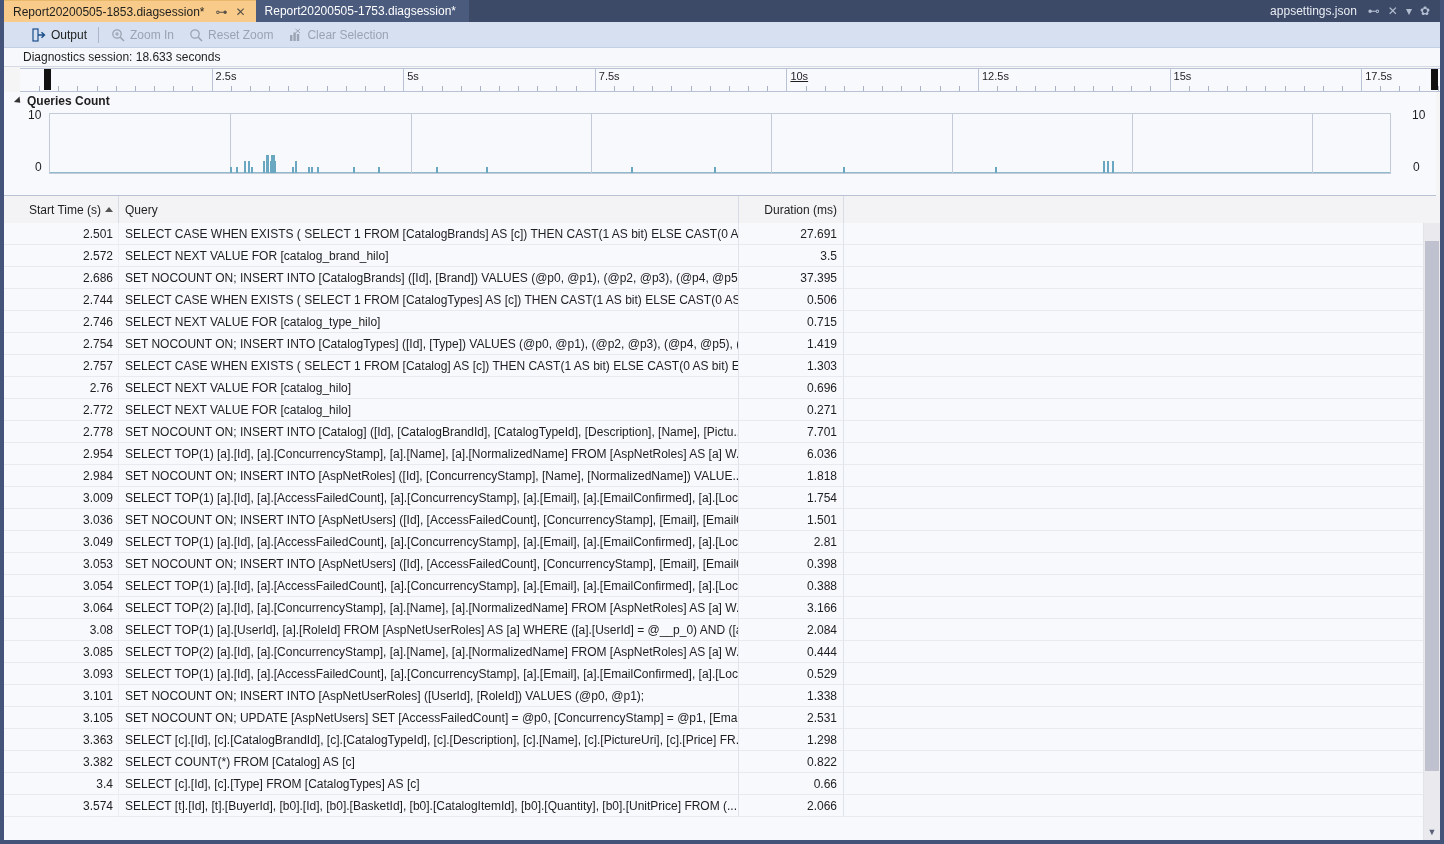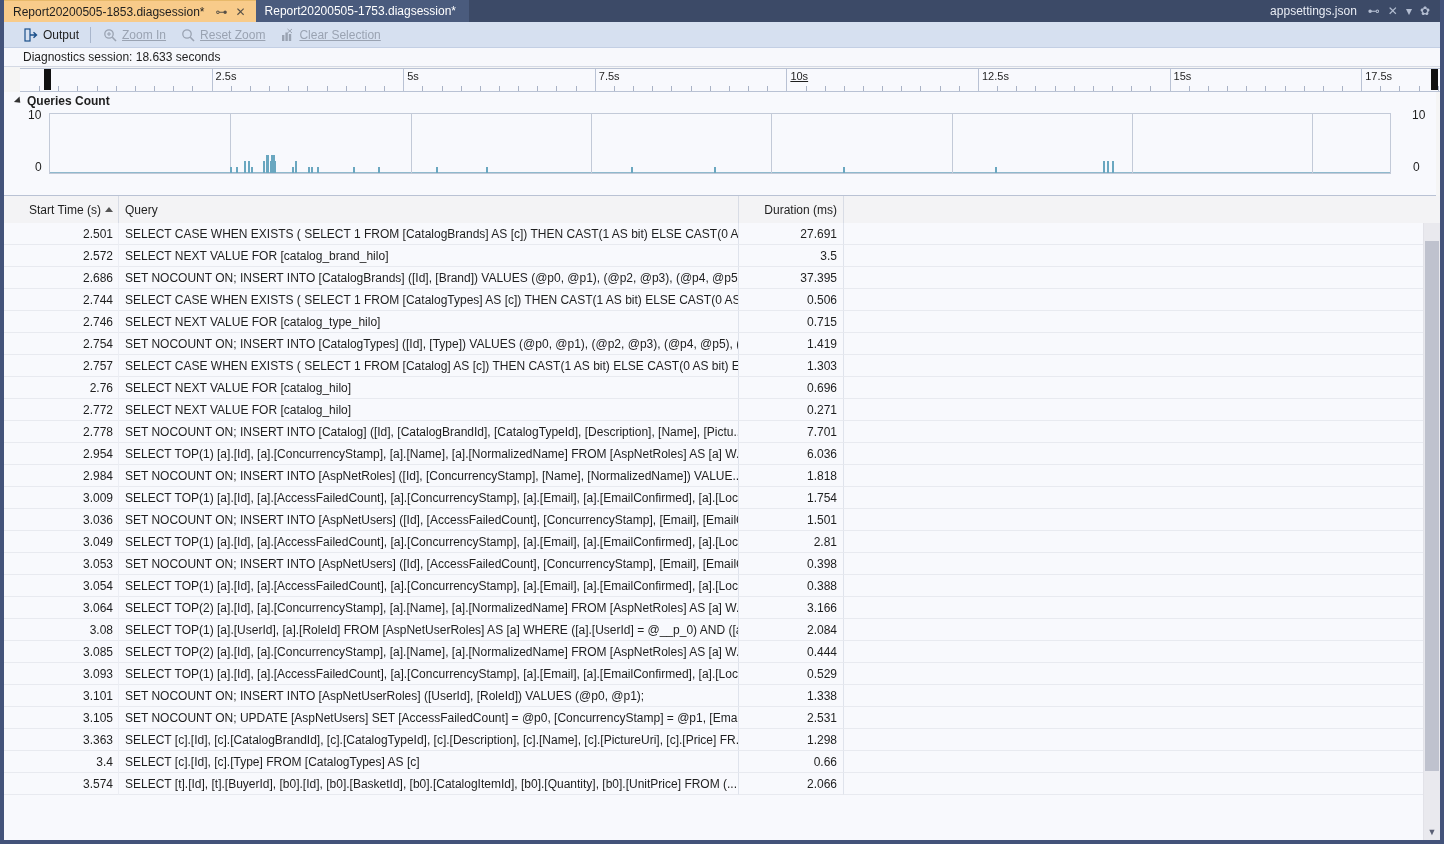--- a/index.html
+++ b/index.html
@@ -61,29 +61,29 @@
   .tab.active .tab-icon { color: #3b3b3b; }
   .tab.right .tab-icon { color: #c8d2e4; }
 
   
   .toolbar {
     position: absolute; left: 0; top: 22px; right: 0;
     height: 26px;
     background: #d6e0f0;
     border-bottom: 1px solid #c3cfe4;
     display: flex; align-items: center;
-    padding-left: 12px;
+    padding-left: 20px;
   }
   .tb-item {
     display: flex; align-items: center;
     height: 20px; padding: 0 7px;
     color: #1e1e1e;
     white-space: nowrap;
   }
-  .tb-item.disabled { color: #9aa3b2; text-decoration: underline; }
+  .tb-item.disabled { color: #9aa3b2; }
   .tb-sep {
     width: 1px; height: 16px;
     background: #a9b6cc;
     margin: 0 4px;
   }
   .tb-glyph {
     margin-right: 5px;
     display: inline-flex; align-items:center; justify-content:center;
     width: 15px; height: 15px;
   }
@@ -601,20 +601,26 @@
           <div class="cell c-dur">2.531</div>
           <div class="cell c-rest"></div>
         </div>
         <div class="row">
           <div class="cell c-start">3.363</div>
           <div class="cell c-query">SELECT [c].[Id], [c].[CatalogBrandId], [c].[CatalogTypeId], [c].[Description], [c].[Name], [c].[PictureUri], [c].[Price] FR...</div>
           <div class="cell c-dur">1.298</div>
           <div class="cell c-rest"></div>
         </div>
         <div class="row">
+          <div class="cell c-start">3.382</div>
+          <div class="cell c-query">SELECT COUNT(*) FROM [Catalog] AS [c]</div>
+          <div class="cell c-dur">0.822</div>
+          <div class="cell c-rest"></div>
+        </div>
+        <div class="row">
           <div class="cell c-start">3.4</div>
           <div class="cell c-query">SELECT [c].[Id], [c].[Type] FROM [CatalogTypes] AS [c]</div>
           <div class="cell c-dur">0.66</div>
           <div class="cell c-rest"></div>
         </div>
         <div class="row">
           <div class="cell c-start">3.574</div>
           <div class="cell c-query">SELECT [t].[Id], [t].[BuyerId], [b0].[Id], [b0].[BasketId], [b0].[CatalogItemId], [b0].[Quantity], [b0].[UnitPrice] FROM (...</div>
           <div class="cell c-dur">2.066</div>
           <div class="cell c-rest"></div>

